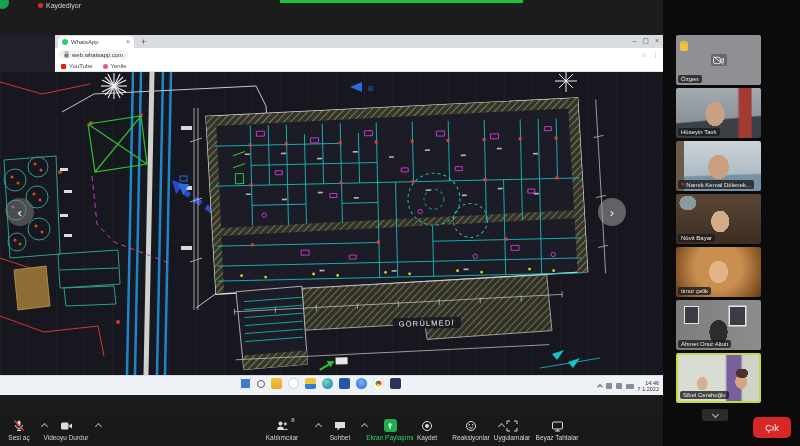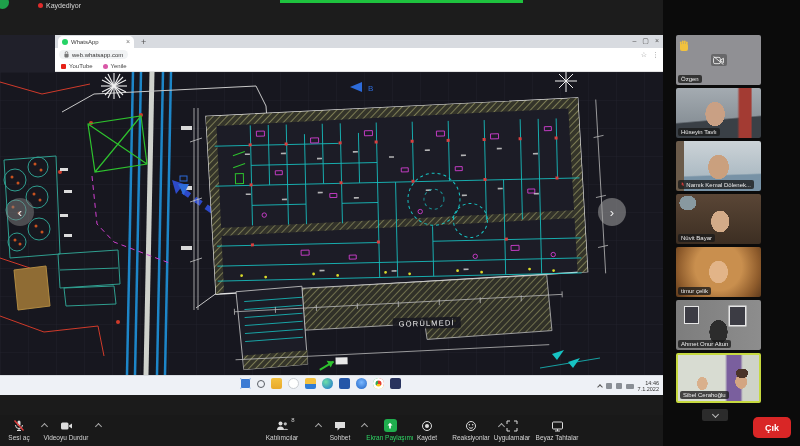--- a/index.html
+++ b/index.html
@@ -73,21 +73,21 @@
   .t3{background:radial-gradient(ellipse 17px 20px at 50% 52%,#caa07e 0 60%,rgba(0,0,0,0) 61%),linear-gradient(90deg,#6b5b4a 0 9%,rgba(0,0,0,0) 10%),linear-gradient(178deg,rgba(0,0,0,0) 66%,#7792a6 69%),linear-gradient(#ccd3d7,#9fb0bb);}
   .t4{background:radial-gradient(ellipse 15px 18px at 52% 55%,#d3ab88 0 60%,rgba(0,0,0,0) 61%),radial-gradient(ellipse 14px 12px at 14% 18%,#8899a0 0 60%,rgba(0,0,0,0) 61%),linear-gradient(#5a4636,#3c2e22);}
   .t5{background:radial-gradient(ellipse 16px 19px at 50% 50%,#e2b488 0 58%,rgba(0,0,0,0) 60%),radial-gradient(circle at 50% 40%,#c98f4e 0 45%,#8f5c2c 78%,#5e3a1c);}
   .t6{background:radial-gradient(ellipse 15px 20px at 50% 64%,#2c2c2c 0 60%,rgba(0,0,0,0) 61%),linear-gradient(90deg,#7d7d7d,#8d8d8d);}
   .t6::after{content:"";position:absolute;left:8px;top:6px;width:13px;height:16px;background:#3c3c44;border:1.5px solid #e6e6e6;box-shadow:46px 1px 0 0 #3c3c44,46px 1px 0 1.5px #e6e6e6;}
   .t7{border:2px solid #c6d93f;background:radial-gradient(ellipse 9px 11px at 30% 62%,#d9b08c 0 58%,rgba(0,0,0,0) 60%),radial-gradient(ellipse 10px 8px at 79% 40%,#4a3328 0 60%,rgba(0,0,0,0) 61%),radial-gradient(ellipse 10px 12px at 78% 58%,#d3a582 0 58%,rgba(0,0,0,0) 60%),linear-gradient(90deg,#d8dcd2 0 58%,#7a5f9e 61% 77%,#cfd3c9 80%);}
   .hand{position:absolute;left:3px;top:3px;}
   .camoff{position:absolute;left:50%;top:50%;transform:translate(-50%,-50%);width:16px;height:12px;background:rgba(70,70,70,.55);border-radius:2px;display:flex;align-items:center;justify-content:center;}
   #collapse-btn{position:absolute;left:39px;top:409px;width:26px;height:12px;background:#2b2b2b;border-radius:2px;display:flex;align-items:center;justify-content:center;}
   #collapse-btn i{width:5px;height:5px;border-left:1px solid #bbb;border-bottom:1px solid #bbb;transform:rotate(-45deg);margin-top:-2px;}
-  #leave-btn{position:absolute;left:90px;top:417px;width:38px;height:21px;background:#d92626;border-radius:5px;color:#fff;font-size:9px;font-weight:bold;display:flex;align-items:center;justify-content:center;}
+  #leave-btn{position:absolute;left:90px;top:417px;width:38px;height:21px;background:#d92626;border-radius:5px;color:#fff;font-size:9px;font-weight:normal;display:flex;align-items:center;justify-content:center;}
 </style>
 </head>
 <body>
 
 <div id="stage">
 
   <div id="topbar">
     <div id="host-dot"></div>
     <div id="rec">
       <span class="dot"></span>

